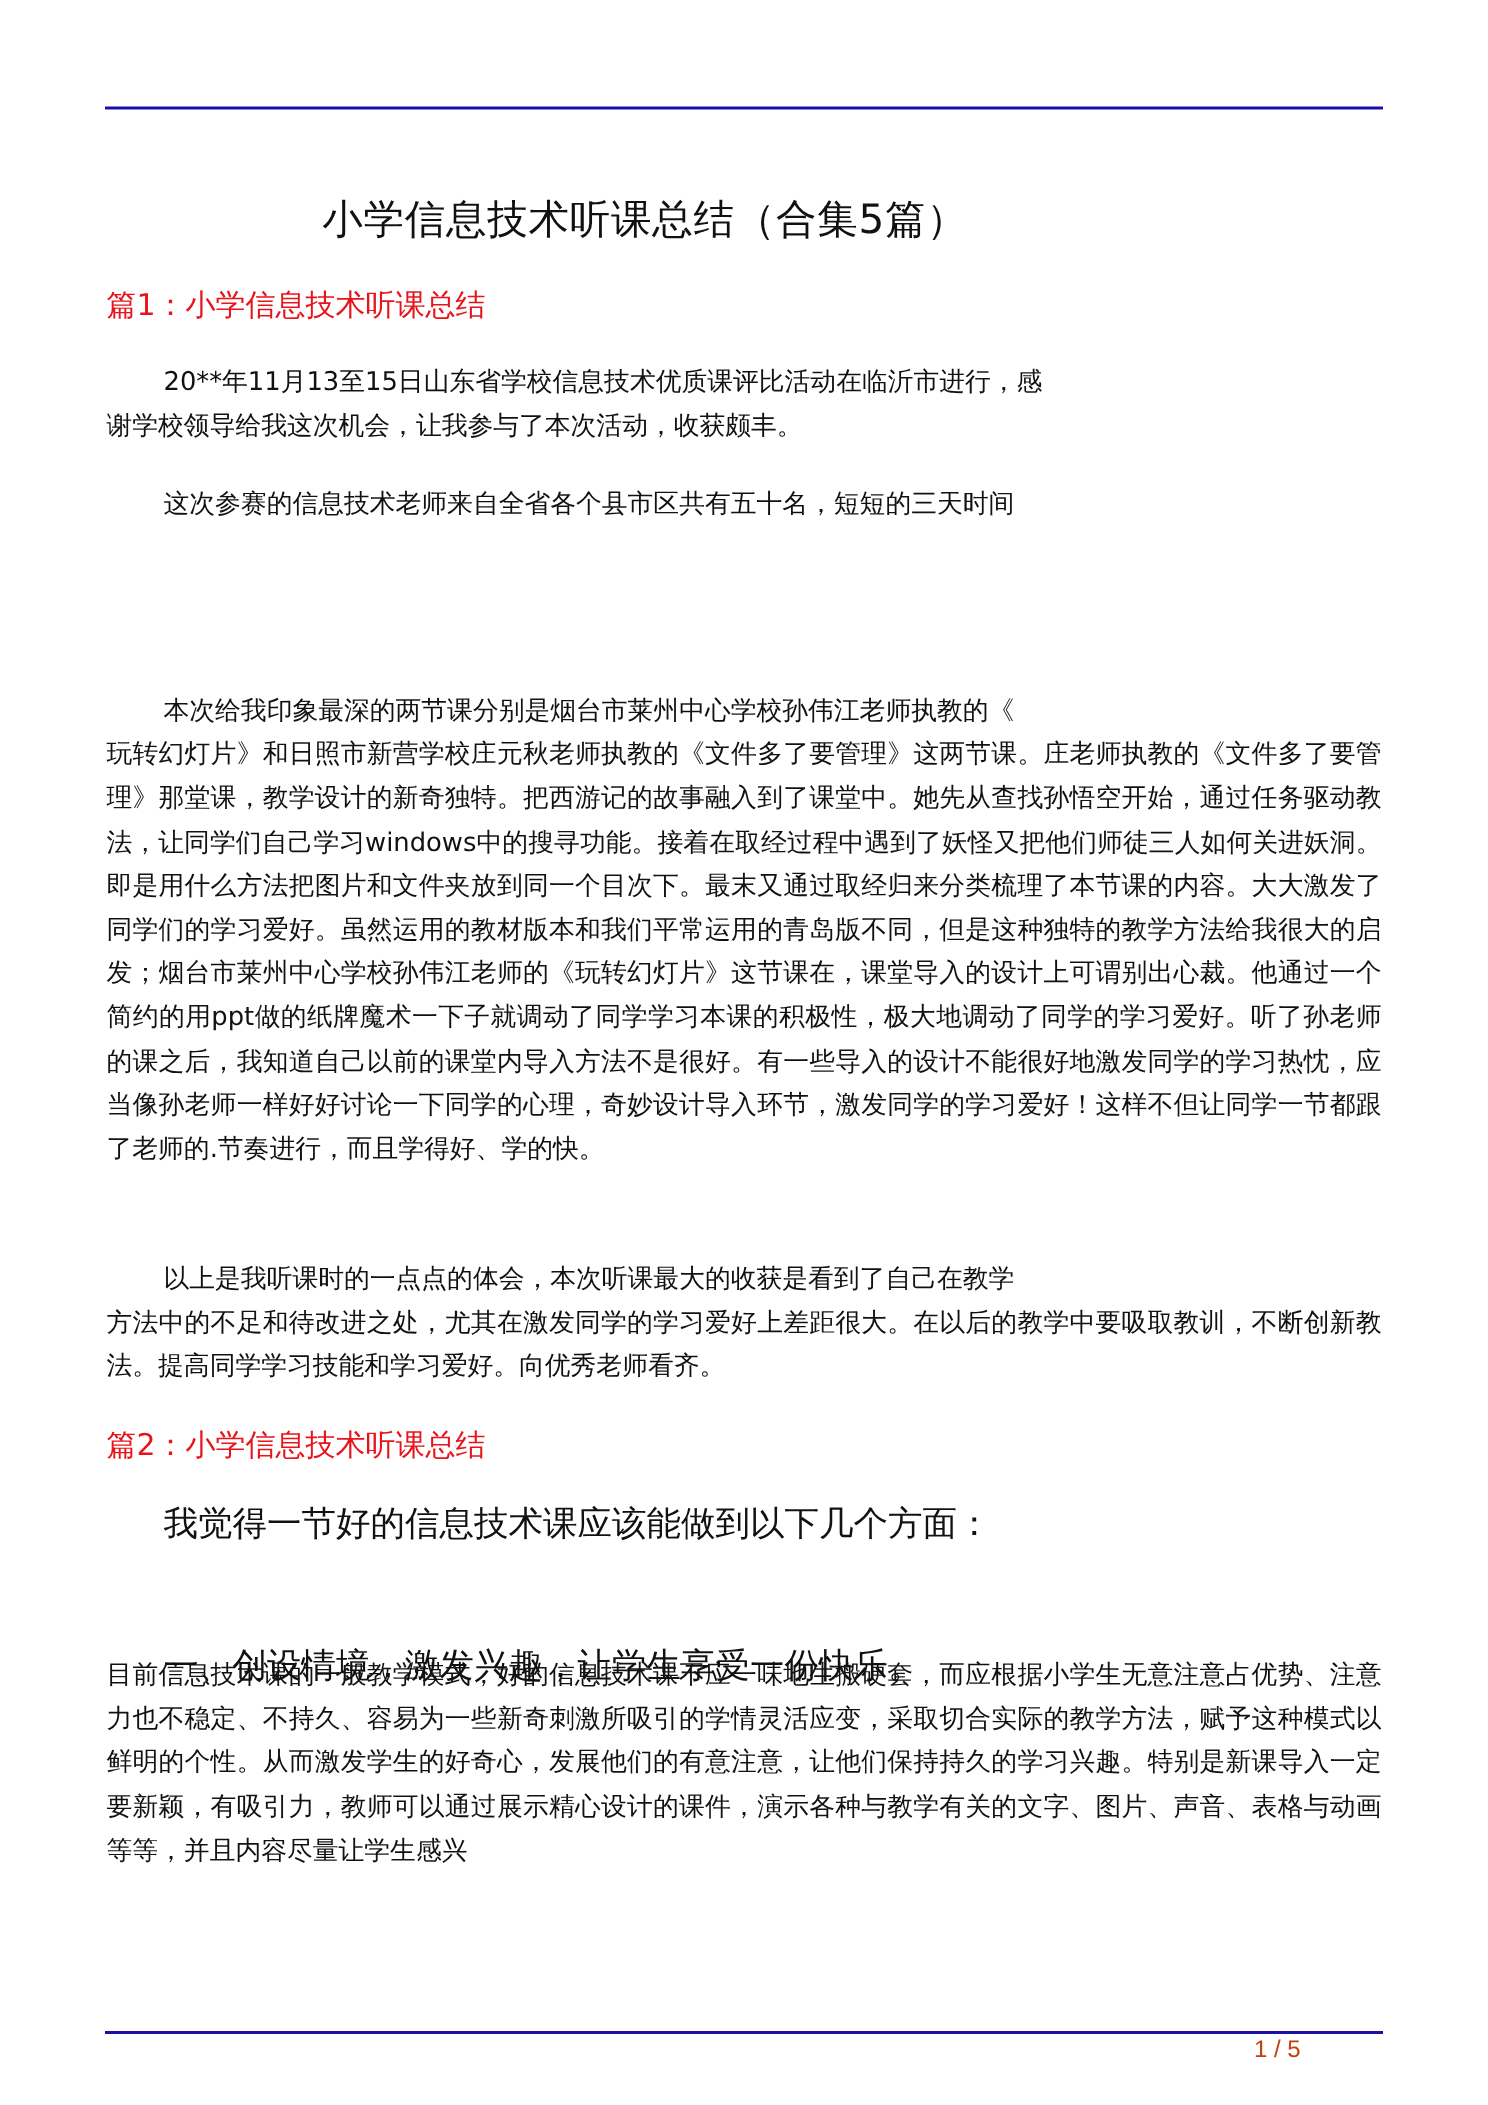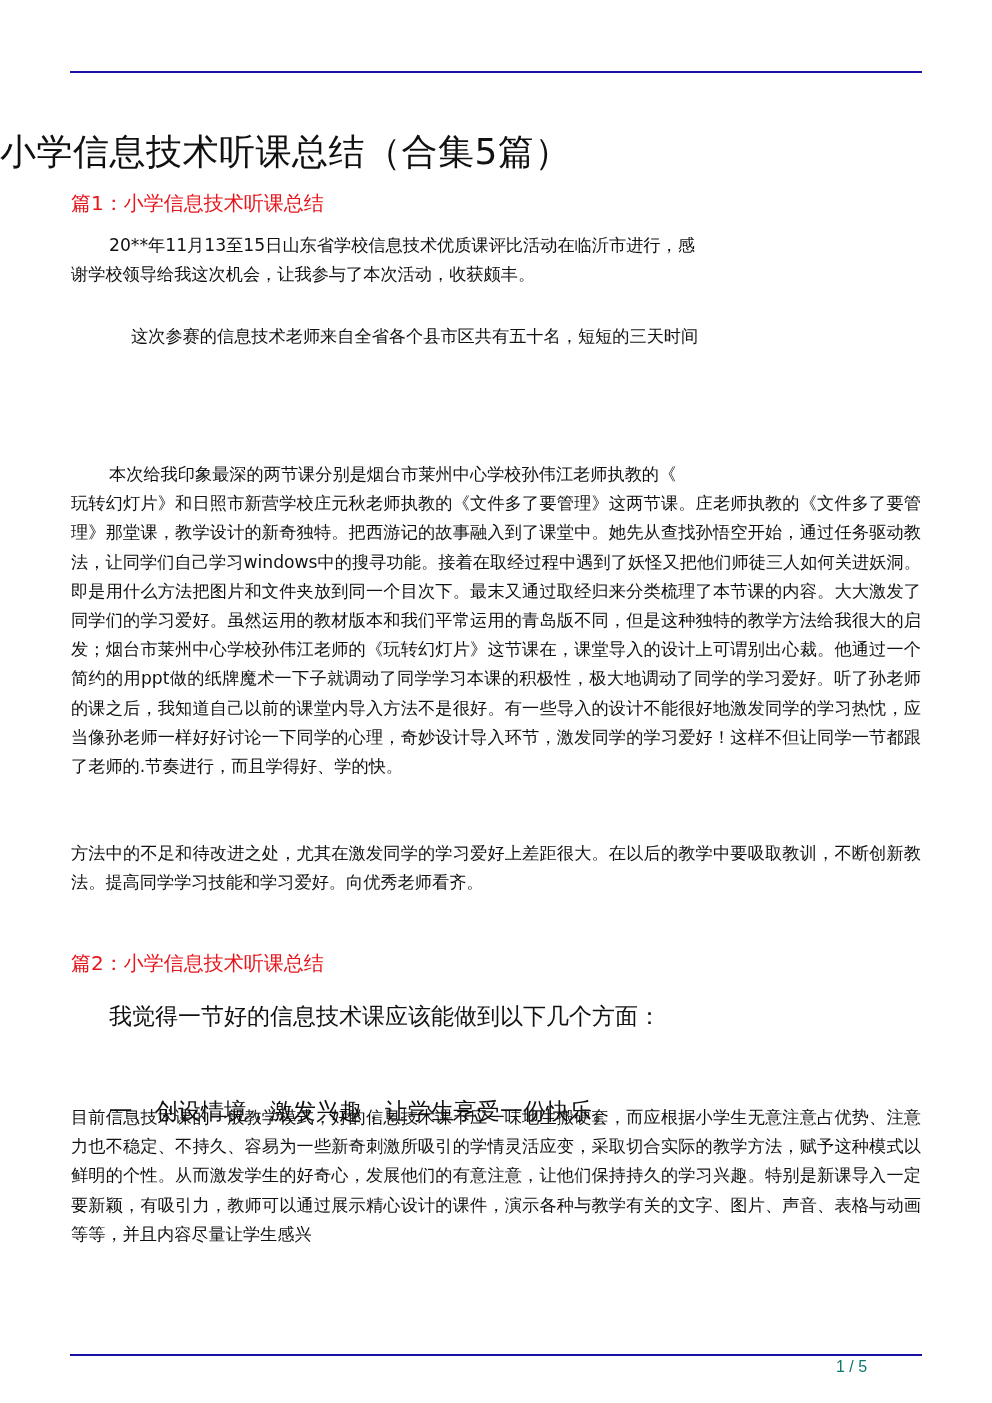--- a/index.html
+++ b/index.html
@@ -1,55 +1,56 @@
 <!DOCTYPE html>
 <html><head>
 <meta charset="utf-8">
 <style>
   html, body { margin: 0; padding: 0; background: #ffffff; }
   body { width: 992px; height: 1403px; position: relative; overflow: hidden;
          font-family: "DejaVu Sans", "Liberation Sans", sans-serif; color: #111; }
   .rule { position: absolute; left: 70px; width: 852px; height: 2px; background: #1a10a8; }
   .rule.top { top: 71px; }
   .rule.bottom { top: 1354px; }
-  .doc-title { position: absolute; top: 128px; left: 0; width: 860px; text-align: left;
-               font-size: 36px; color: #111; letter-spacing: 0.5px; }
+  .doc-title { position: absolute; top: 128px; left: 0; width: 860px; text-align: center;
+               font-size: 27px; color: #111; letter-spacing: 0.5px; }
   .section-heading { position: absolute; left: 71px; font-size: 20px; color: #e8141b; text-align: right; }
   .para { position: absolute; left: 71px; width: 850px; font-size: 17.2px; line-height: 29.2px;
           color: #111; margin: 0; }
   .para .first { display: block; padding-left: 38px; white-space: nowrap; }
   .para .rest { display: block; text-align: justify; text-align-last: left; }
   .line-single { position: absolute; left: 109px; font-size: 23px; line-height: 29px; white-space: nowrap; }
-  .page-num { position: absolute; top: 1358px; left: 836px; font-size: 16px; color: #0f766e;
+  .page-num { position: absolute; top: 1358px; left: 836px; font-size: 16px; color: #c2410c;
               font-family: "Liberation Sans", sans-serif; }
 </style>
 </head>
 <body>
 
 <div class="rule top"></div>
 
 <div class="doc-title">小学信息技术听课总结（合集5篇）</div>
 
 <div class="section-heading" style="top:190px;">篇1：小学信息技术听课总结</div>
 
-<div class="para" style="top:231px;">
+<div class="para" style="top:241px;">
   <span class="first">20**年11月13至15日山东省学校信息技术优质课评比活动在临沂市进行，感</span>
   <span class="rest">谢学校领导给我这次机会，让我参与了本次活动，收获颇丰。</span>
 </div>
 
-<div class="para" style="top:322px;margin-left:22px;">
+<div class="para" style="top:322px;">
   <span class="first">这次参赛的信息技术老师来自全省各个县市区共有五十名，短短的三天时间</span>
 </div>
 
 <div class="para" style="top:460px;">
   <span class="first">本次给我印象最深的两节课分别是烟台市莱州中心学校孙伟江老师执教的《</span>
   <span class="rest">玩转幻灯片》和日照市新营学校庄元秋老师执教的《文件多了要管理》这两节课。庄老师执教的《文件多了要管理》那堂课，教学设计的新奇独特。把西游记的故事融入到了课堂中。她先从查找孙悟空开始，通过任务驱动教法，让同学们自己学习windows中的搜寻功能。接着在取经过程中遇到了妖怪又把他们师徒三人如何关进妖洞。即是用什么方法把图片和文件夹放到同一个目次下。最末又通过取经归来分类梳理了本节课的内容。大大激发了同学们的学习爱好。虽然运用的教材版本和我们平常运用的青岛版不同，但是这种独特的教学方法给我很大的启发；烟台市莱州中心学校孙伟江老师的《玩转幻灯片》这节课在，课堂导入的设计上可谓别出心裁。他通过一个简约的用ppt做的纸牌魔术一下子就调动了同学学习本课的积极性，极大地调动了同学的学习爱好。听了孙老师的课之后，我知道自己以前的课堂内导入方法不是很好。有一些导入的设计不能很好地激发同学的学习热忱，应当像孙老师一样好好讨论一下同学的心理，奇妙设计导入环节，激发同学的学习爱好！这样不但让同学一节都跟了老师的.节奏进行，而且学得好、学的快。</span>
 </div>
 
 <div class="para" style="top:839px;">
+  <span class="first">以上是我听课时的一点点的体会，本次听课最大的收获是看到了自己在教学</span>
   <span class="rest">方法中的不足和待改进之处，尤其在激发同学的学习爱好上差距很大。在以后的教学中要吸取教训，不断创新教法。提高同学学习技能和学习爱好。向优秀老师看齐。</span>
 </div>
 
 <div class="section-heading" style="top:950px;">篇2：小学信息技术听课总结</div>
 
 <div class="line-single" style="top:1002px;">我觉得一节好的信息技术课应该能做到以下几个方面：</div>
 <div class="line-single" style="top:1053px;margin-top:44px;">一、创设情境，激发兴趣，让学生享受一份快乐。</div>
 
 <div class="para" style="top:1103px;">
   <span class="rest">目前信息技术课的一般教学模式，好的信息技术课不应一味地生搬硬套，而应根据小学生无意注意占优势、注意力也不稳定、不持久、容易为一些新奇刺激所吸引的学情灵活应变，采取切合实际的教学方法，赋予这种模式以鲜明的个性。从而激发学生的好奇心，发展他们的有意注意，让他们保持持久的学习兴趣。特别是新课导入一定要新颖，有吸引力，教师可以通过展示精心设计的课件，演示各种与教学有关的文字、图片、声音、表格与动画等等，并且内容尽量让学生感兴</span>

